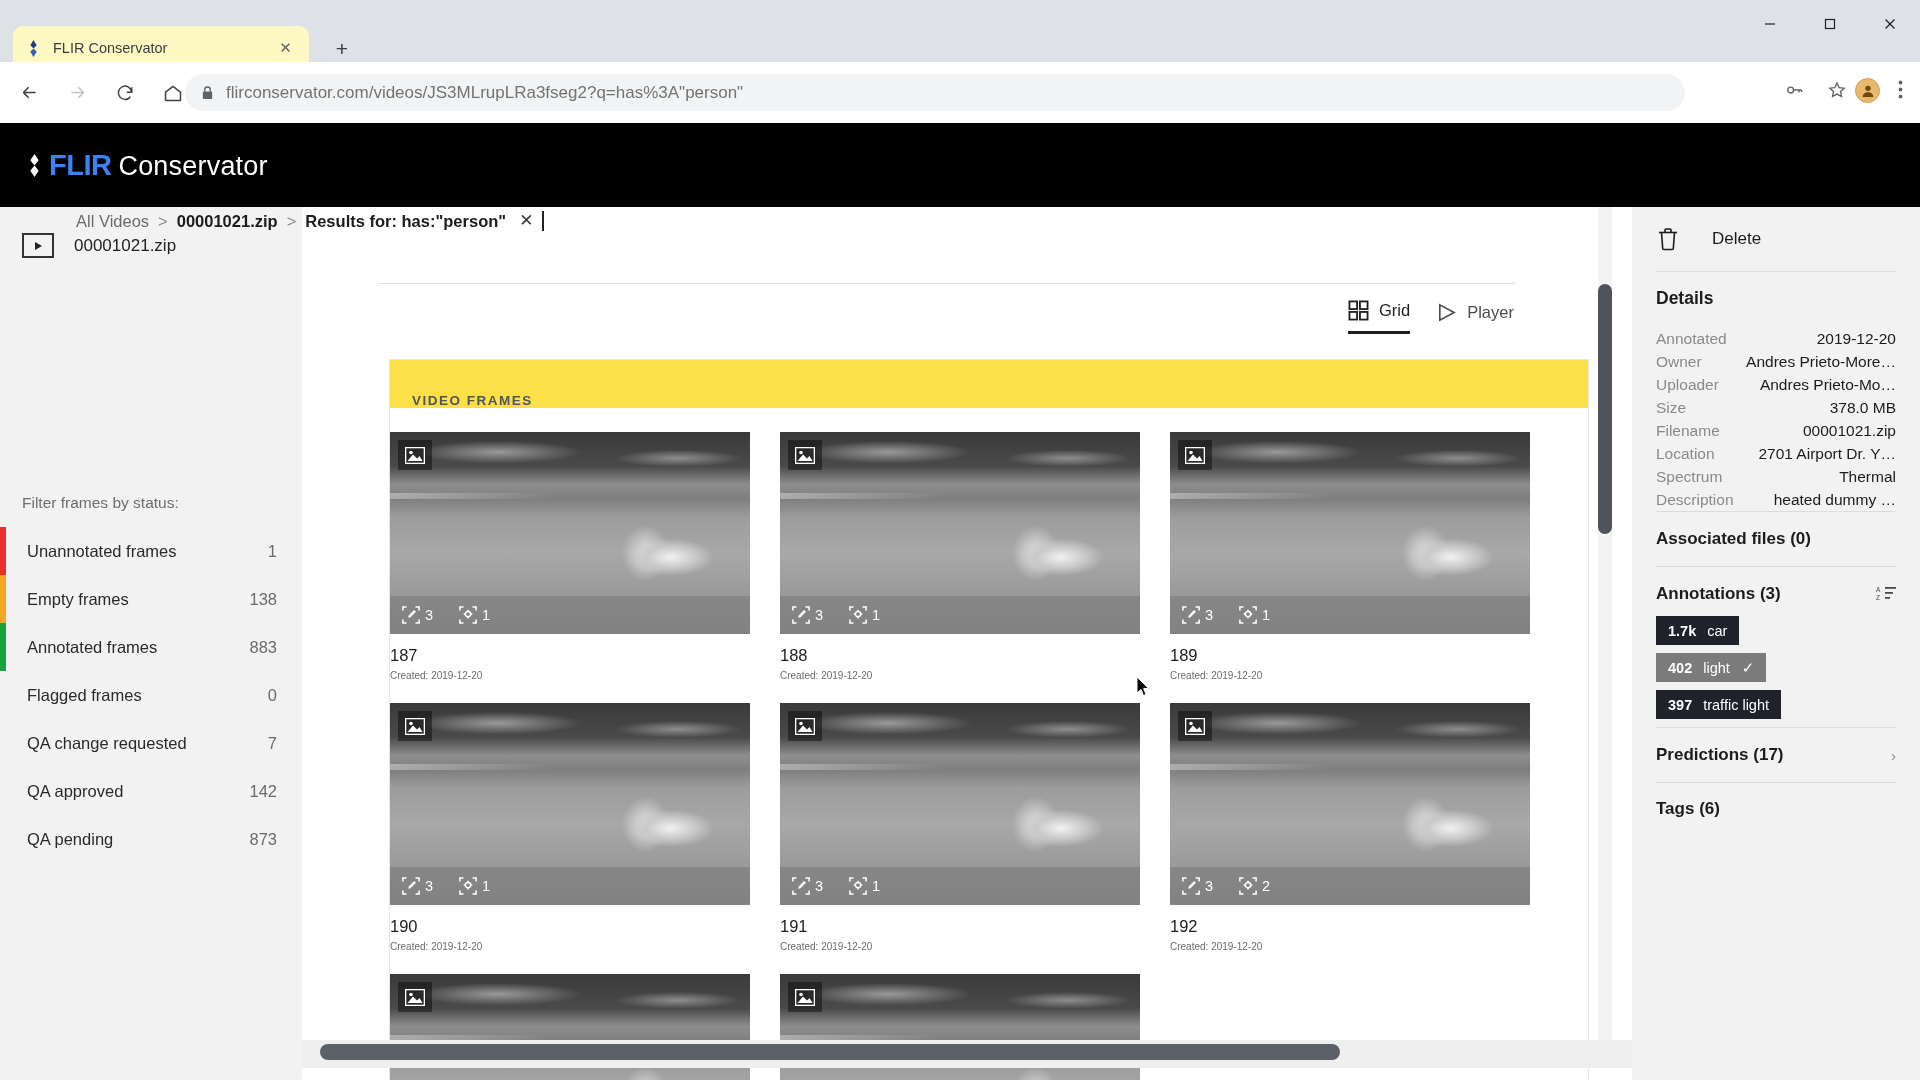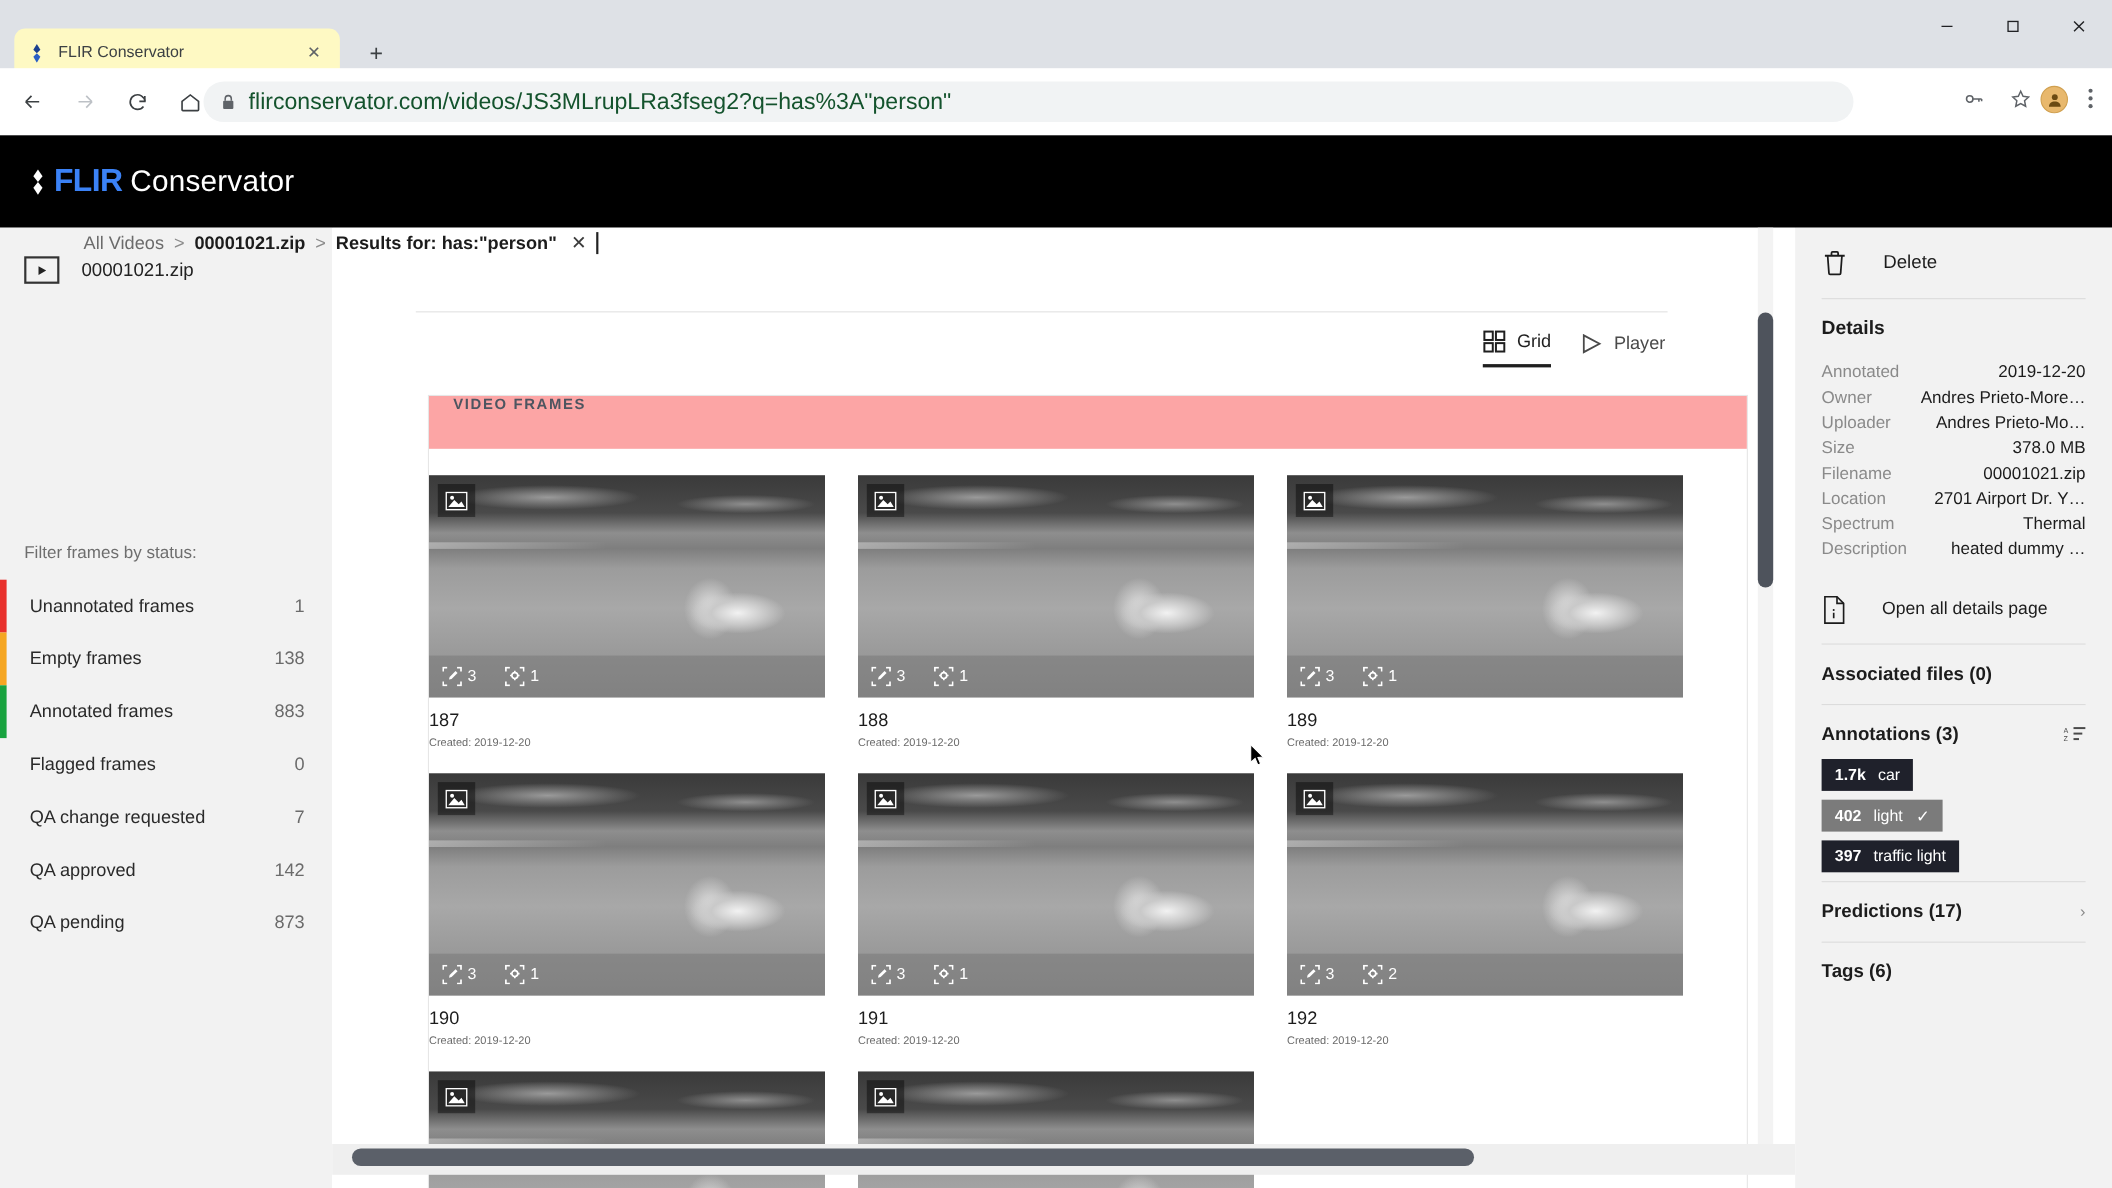--- a/index.html
+++ b/index.html
@@ -23,21 +23,21 @@
     color:#5f6368; font-size:15px; border-radius:50%; }
   #new-tab-btn { position:absolute; left:327px; top:34px; width:30px; height:30px;
     display:flex; align-items:center; justify-content:center; color:#3c4043; font-size:21px; font-weight:300; }
 
   #toolbar { position:absolute; left:0; top:62px; width:1920px; height:61px; background:#fff; display:flex; align-items:center; }
   .nav-btn { width:38px; height:38px; margin-left:10px; display:flex; align-items:center; justify-content:center;
     color:#5f6368; flex:none; }
   #omnibox { position:absolute; left:185px; top:12px; width:1500px; height:37px; background:#f1f3f4;
     border-radius:19px; display:flex; align-items:center; padding:0 16px; }
   #lock-icon { margin-right:12px; flex:none; color:#5f6368; }
-  #url-text { font-size:21px; color:#14532d; white-space:nowrap; overflow:hidden;text-align:center; }
+  #url-text { font-size:17px; color:#737373; white-space:nowrap; overflow:hidden;text-align:center; }
   #omni-key { position:absolute; right:116px; top:18px; color:#5f6368; }
   #omni-star { position:absolute; right:73px; top:18px; color:#5f6368; }
   #omni-avatar { position:absolute; right:40px; top:16px; width:25px; height:25px; border-radius:50%;
     background:#e8b86d; border:1px solid #d0a050; display:flex; align-items:center; justify-content:center;
     font-size:11px; color:#5a3e12; }
   #omni-menu { position:absolute; right:12px; top:18px; color:#5f6368; font-size:16px; line-height:1;
     letter-spacing:0; writing-mode:vertical-rl; }
 
   
   #win-controls { position:absolute; right:0; top:0; height:48px; display:flex; }
@@ -91,21 +91,21 @@
   .bc-clear { margin-left:13px; color:#3c3c3c; font-size:17px; }
   .bc-caret { margin-left:9px; width:1.5px; height:20px; background:#222; }
   #bc-divider { position:absolute; left:378px; top:283px; width:1138px; height:1px; background:#e2e2e2; }
 
   #view-toggle { position:absolute; left:1348px; top:300px; display:flex; align-items:center; gap:26px; }
   .view-opt { display:flex; align-items:center; gap:10px; font-size:16.5px; color:#4a4a4a; padding-bottom:10px; }
   .view-opt.active { border-bottom:3px solid #1f1f1f; color:#1f1f1f; }
 
   #frames-panel { position:absolute; left:389px; top:359px; width:1200px; background:#fff;
     border:1px solid #e6e6e6; }
-  #frames-header { height:48px; background:#fca5a5; display:flex; align-items:flex-start; padding-left:22px; }
+  #frames-header { height:48px; background:#fde047; display:flex; align-items:flex-end; padding-left:22px; }
   #frames-header-title { font-size:13.5px; font-weight:bold; letter-spacing:1.5px; color:#4e5560; }
 
   #frames-grid { padding:24px 0 0 0; display:flex; flex-wrap:wrap; gap:0; }
   .frame-card { width:390px; margin-bottom:22px; margin-left:0; }
   .frame-thumb { position:relative; width:360px; height:202px; background:#888; overflow:hidden; }
   .thermal { position:absolute; inset:0; }
   .thumb-img-icon { position:absolute; left:8px; top:8px; width:34px; height:30px; background:rgba(0,0,0,0.42);
     display:flex; align-items:center; justify-content:center; }
   .thumb-badges { position:absolute; left:0; right:0; bottom:0; height:38px; background:rgba(120,120,120,0.55);
     display:flex; align-items:center; padding-left:12px; gap:26px; }
@@ -640,29 +640,20 @@
     <div class="detail-row">
       <span class="detail-key">Spectrum</span>
       <span class="detail-val">Thermal</span>
     </div>
     <div class="detail-row">
       <span class="detail-key">Description</span>
       <span class="detail-val">heated dummy …</span>
     </div>
   </div>
 
-  <div id="open-details-row">
-    <svg width="23" height="27" viewBox="0 0 23 27" fill="none" stroke="#1c1c1c" stroke-width="1.5">
-      <path d="M3 1.5h11l6 6v18H3z"></path>
-        <path d="M14 1.5v6h6"></path>
-      <circle cx="11" cy="13.5" r="0.9" fill="#1c1c1c" stroke="none"></circle>
-        <path d="M11 16v5"></path>
-      </svg>
-    <span id="open-details-label">Open all details page</span>
-  </div>
   <div class="rp-divider"></div>
 
   <div id="assoc-files">Associated files (0)</div>
   <div class="rp-divider"></div>
 
   <div id="annotations-head">
     <span id="annotations-title">Annotations (3)</span>
     <span id="ann-sort-icon">
       <svg width="20" height="18" viewBox="0 0 20 18" fill="#4a4a4a">
         <text x="0" y="7" font-size="6.5" font-family="Liberation Sans, sans-serif">A</text>

